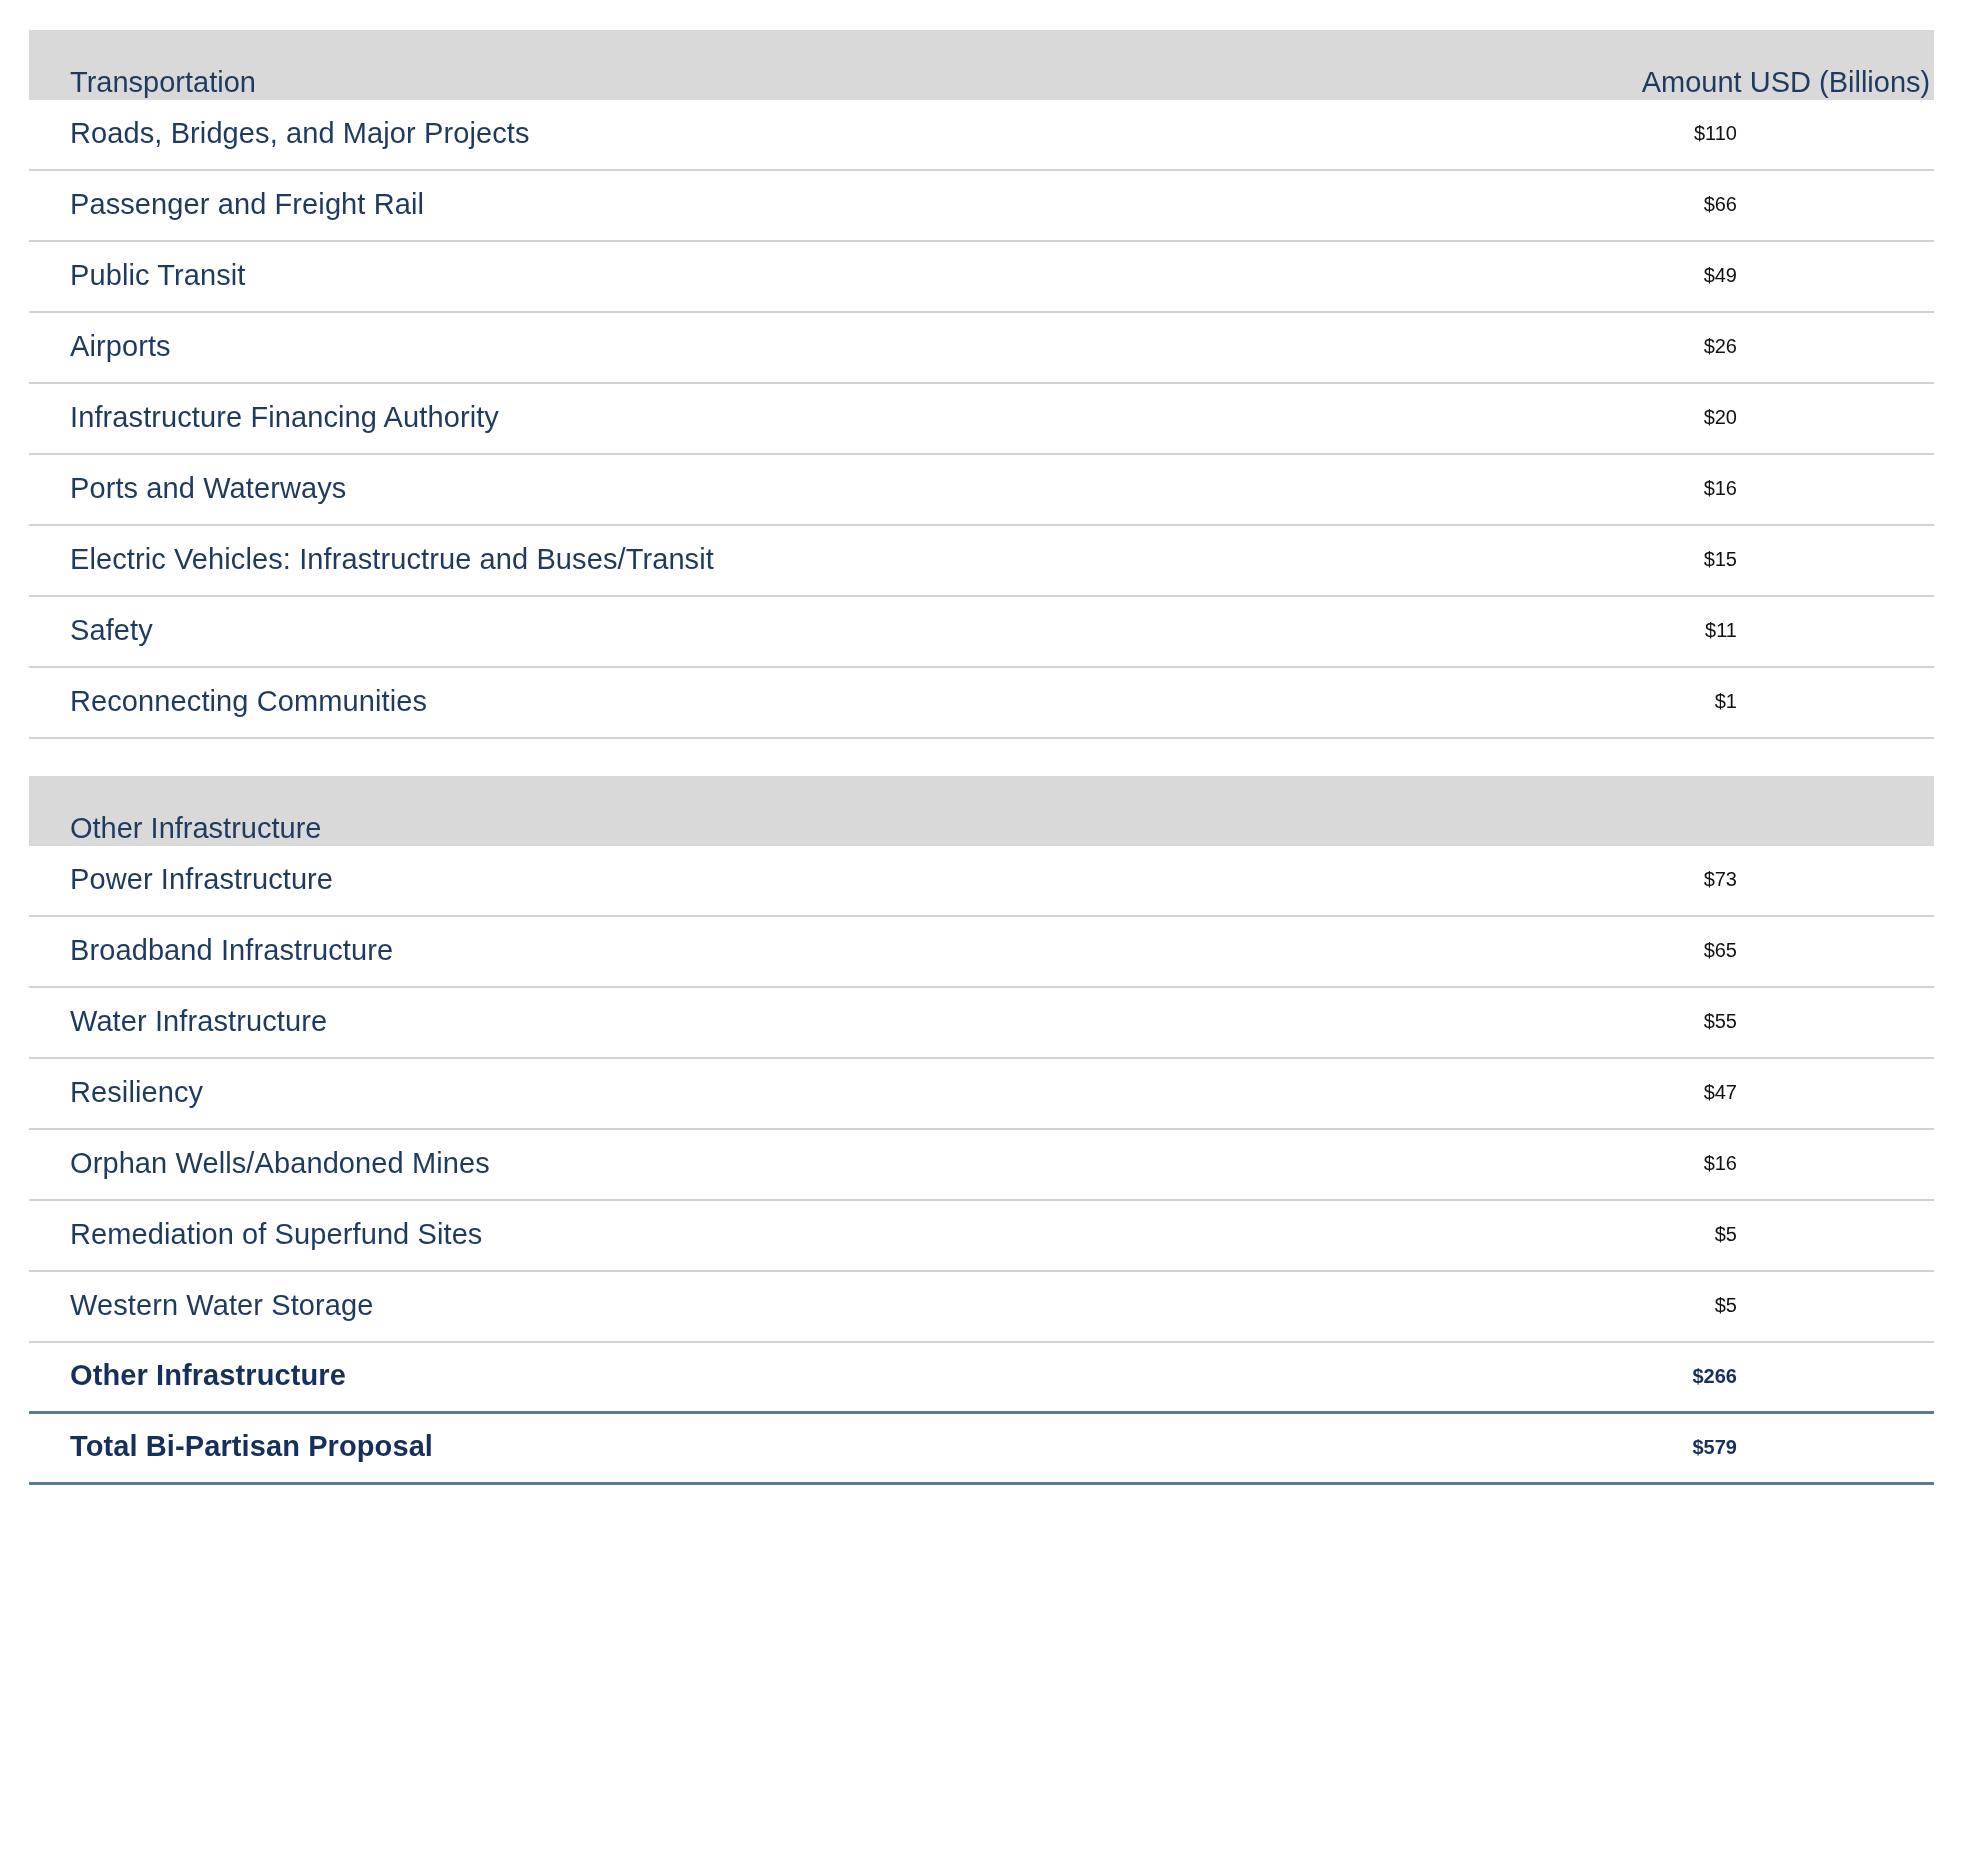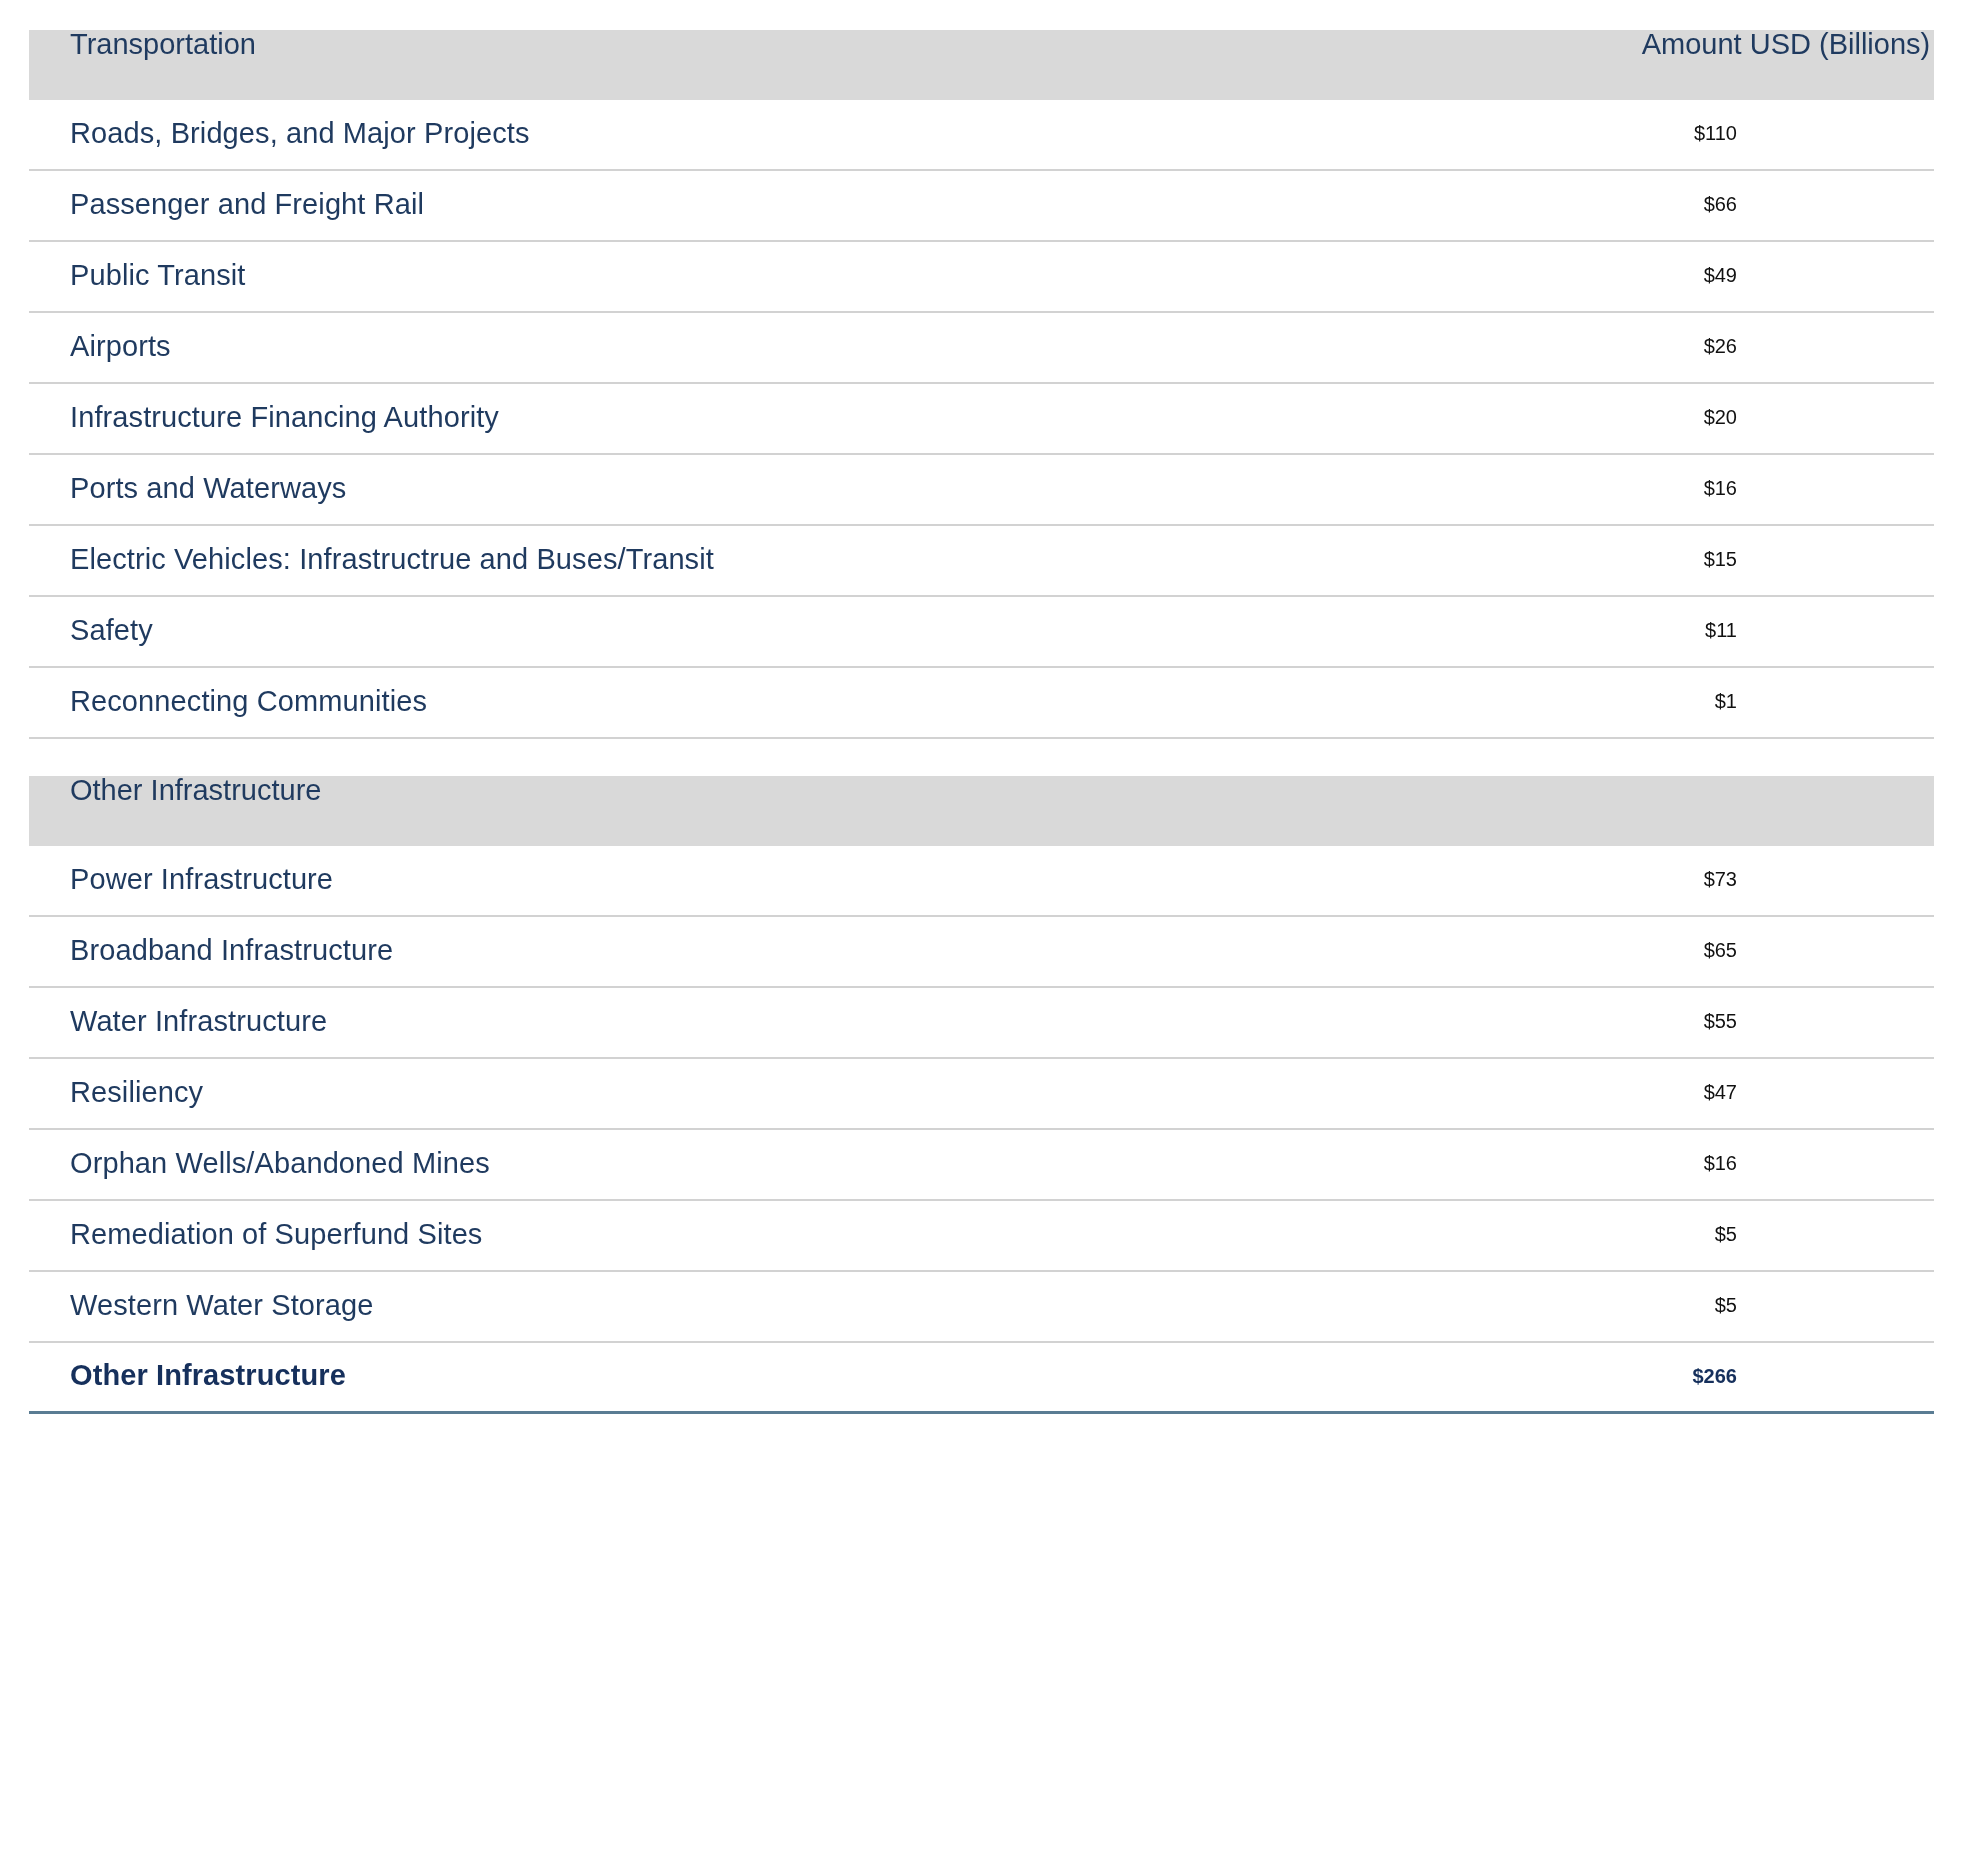--- a/index.html
+++ b/index.html
@@ -55,21 +55,21 @@
     text-align: right;
     line-height: 1;
     padding-bottom: 2.8px;
     padding-right: 197px;
     white-space: nowrap;
   }
 
   
   .section-head {
     display: flex;
-    align-items: flex-start;
+    align-items: flex-end;
     justify-content: space-between;
     box-sizing: border-box;
     height: 70px;
     background: #d9d9d9;
     padding: 0 3.8px 0 41px;
     border-bottom: none;
   }
   .section-head .label,
   .section-head .value {
     font-size: 29px;
@@ -190,16 +190,20 @@
     <div class="row">
       <div class="label">Western Water Storage</div>
       <div class="value">$5</div>
     </div>
 
     <div class="row total">
       <div class="label">Other Infrastructure</div>
       <div class="value">$266</div>
     </div>
 
+    <div class="row total grand">
+      <div class="label">Total Bi-Partisan Proposal</div>
+      <div class="value">$579</div>
+    </div>
 
   </div>
 </div>
 
 
 </body></html>

